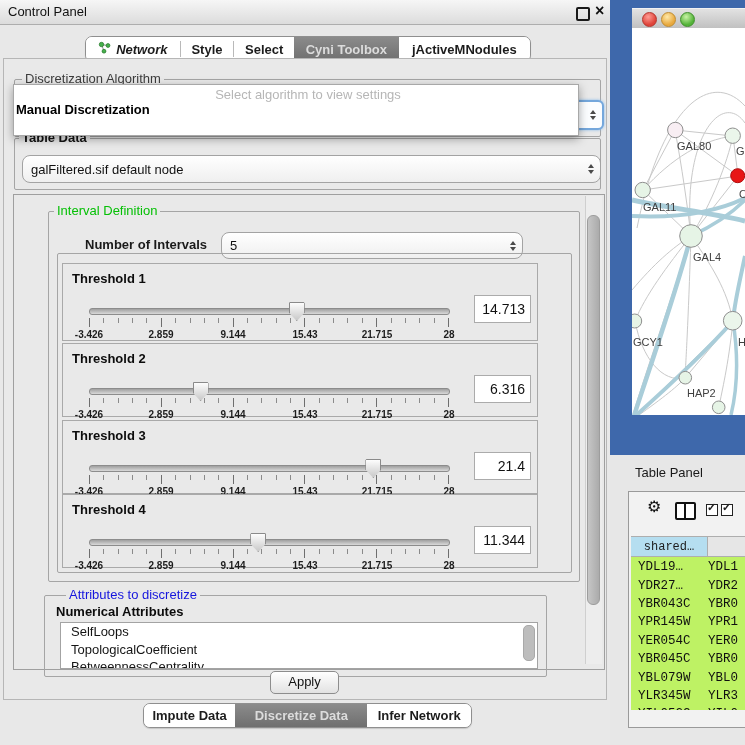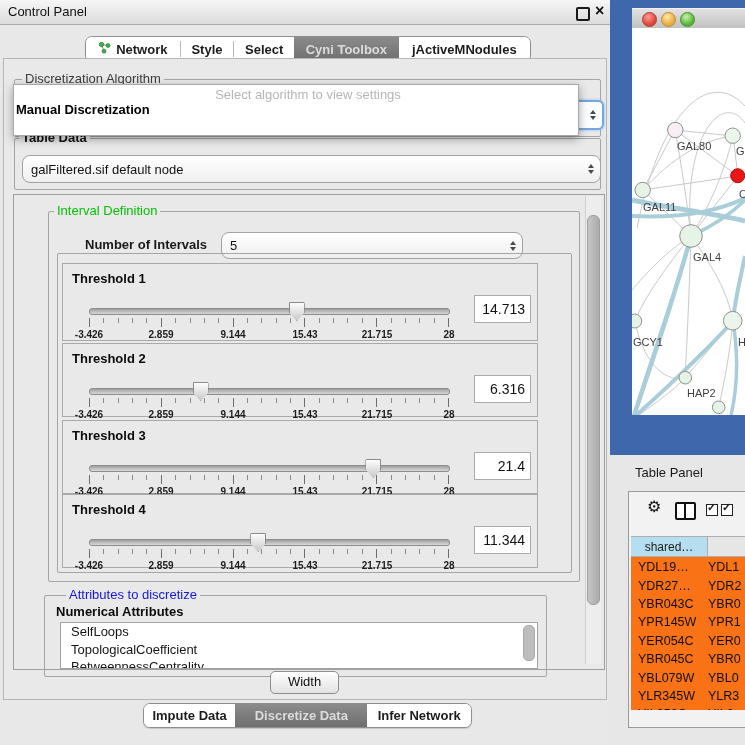--- a/index.html
+++ b/index.html
@@ -109,31 +109,31 @@
   #tp-section{left:610px;top:455px;width:135px;height:290px;background:#e7e7e7;}
   #tp-title{left:25px;top:10px;font-size:13px;color:#1a1a1a;}
   #tp-box{left:18px;top:36px;width:117px;height:235px;border:1px solid #9a9a9a;background:#f2f2f2;}
   #tp-gear{left:18px;top:7px;font-size:16px;color:#111;line-height:16px;}
   #tp-colicon{left:46px;top:10px;width:17px;height:14px;border:2px solid #111;border-radius:2px;background:#fff;}
   #tp-colicon::after{content:"";position:absolute;left:7px;top:0;width:2px;height:14px;background:#111;}
   .cb{position:absolute;top:12px;width:10px;height:10px;border:1.5px solid #222;background:#fff;}
   .cb::after{content:"\2713";position:absolute;left:0px;top:-4px;font-size:11px;font-weight:bold;color:#222;}
   #tp-cb1{left:77px;}
   #tp-cb2{left:92px;}
-  #tp-table{left:2px;top:44px;width:115px;height:174px;background:#f97316;overflow:hidden;}
+  #tp-table{left:2px;top:44px;width:115px;height:174px;background:#bef264;overflow:hidden;font-family:Liberation Mono, monospace;}
   #tp-header{position:absolute;left:0;top:0;width:200px;height:21px;display:flex;}
   .hcell{border:1px solid #aeaeae;border-left:none;font-size:12px;display:flex;align-items:center;color:#1c1c1c;}
   #hc1{width:76px;background:#b5def0;justify-content:center;border-left:none;}
   #hc2{width:62px;background:#e6e6e6;justify-content:flex-end;padding-right:4px;}
   #tp-rows{position:absolute;left:0;top:22px;width:200px;}
   .trow{display:flex;height:18.4px;align-items:center;font-size:12.5px;color:#101010;}
   .tc1{width:70px;padding-left:7px;}
   .tc2{width:60px;}
 
-  .w-net{width:94px;} .w-style{width:53px;} .w-select{width:60px;} .w-cyni{width:105px;} .w-jam{width:132px;}
+  .w-net{width:94px;font-style:italic;} .w-style{width:53px;} .w-select{width:60px;} .w-cyni{width:105px;} .w-jam{width:132px;}
   .w-imp{width:96px;} .w-disc{width:139px;} .w-inf{width:109px;}
   .nticon{margin-right:5px;display:inline-block;}
 </style>
 </head>
 <body>
 
 <div id="app">
 
   <div class="abs" id="cp-titlebar">
     <div class="abs" id="cp-title">Control Panel</div>
@@ -288,21 +288,21 @@
   <div class="abs" id="attr-list">
     <div class="attr-item">SelfLoops</div>
     <div class="attr-item">TopologicalCoefficient</div>
     <div class="attr-item">BetweennessCentrality</div>
     <div id="attr-sb"></div>
   </div>
 
   <div class="abs" id="main-sb-track"></div>
   <div class="abs" id="main-sb-thumb"></div>
 
-  <div class="abs" id="apply-btn">Width</div>
+  <div class="abs" id="apply-btn">Apply</div>
 
   <div class="abs" id="algo-popup">
     <div class="popup-row" id="popup-ph">Select algorithm to view settings</div>
     <div class="popup-row" id="popup-i1">Manual Discretization</div>
   </div>
 
   <div class="abs pill" id="btabbar">
     <div class="tab w-imp">
         <span>Impute Data</span>
       </div>

